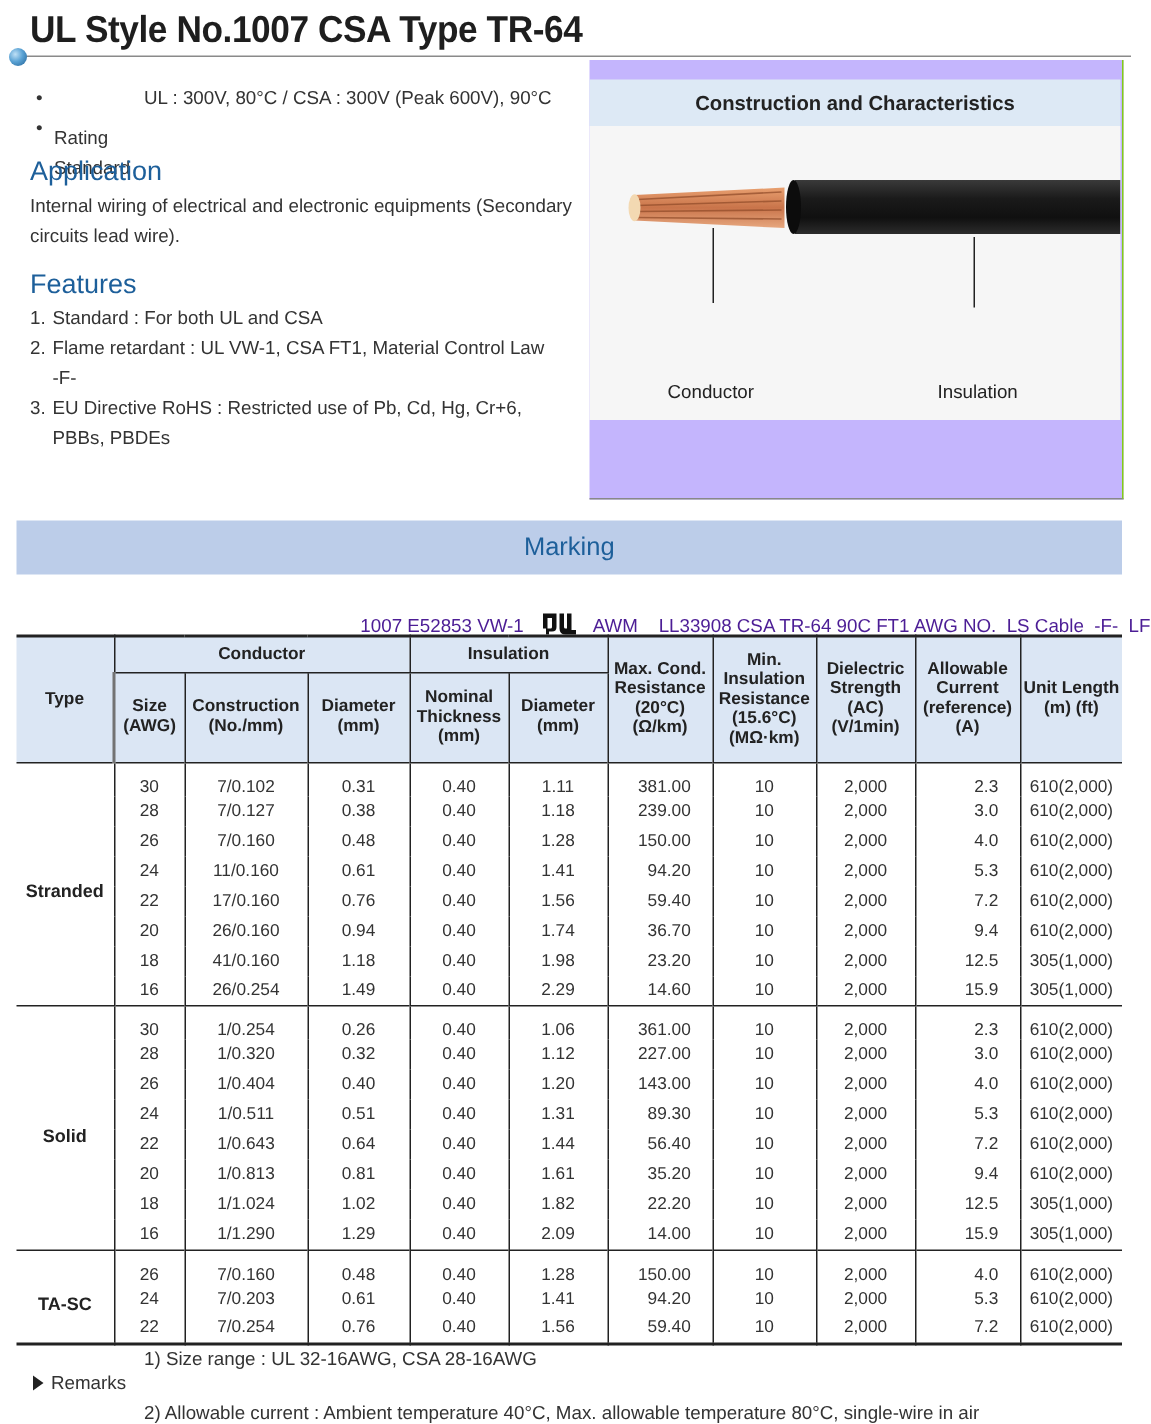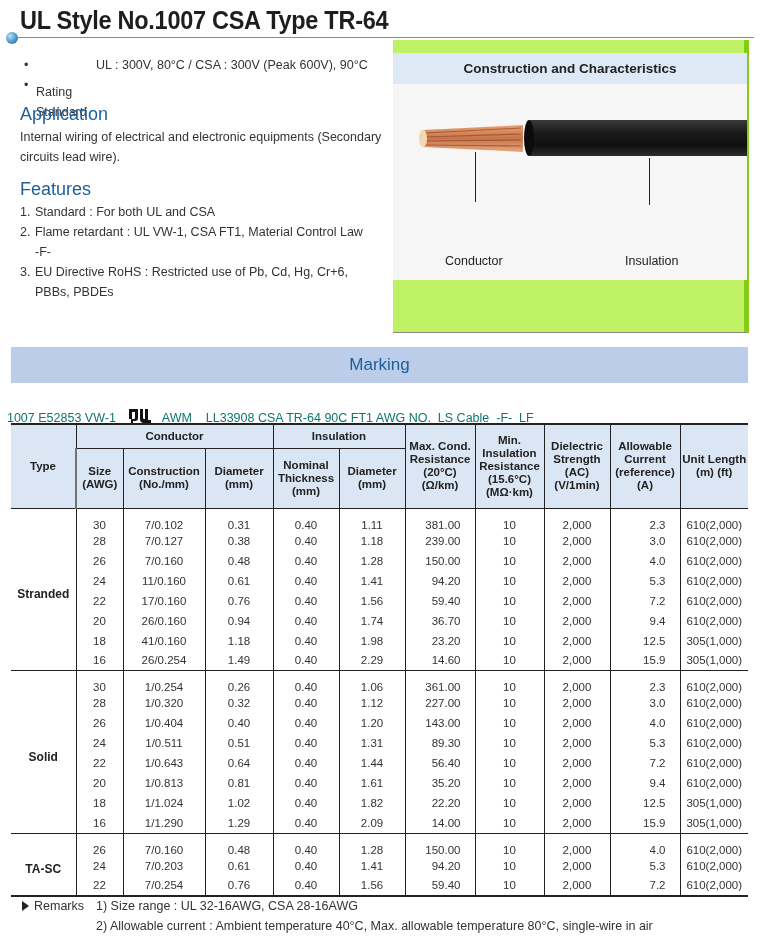--- a/index.html
+++ b/index.html
@@ -29,39 +29,39 @@
   }
   .para {
     position: absolute; left: 20px; font-size: 12.5px; color: #333; line-height: 20px;
   }
   .features { position: absolute; left: 20px; top: 202px; font-size: 12.5px; color: #333; line-height: 20px; }
   .feature-item { display: flex; }
   .feature-num { width: 15px; flex: none; }
 
   .cc-box {
     position: absolute; left: 393px; top: 40px; width: 356px; height: 293px;
-    border-right: 5px solid #84cc16; border-bottom: 1px solid #888; background: #bef264;
+    border-right: 1px solid #84cc16; border-bottom: 1px solid #888; background: #c4b5fd;
   }
   .cc-header {
     position: absolute; left: 0; top: 13px; width: 354px; height: 31px; background: #dde9f5;
     text-align: center; line-height: 31px; font-size: 13.5px; font-weight: bold; color: #222;
   }
   .cc-image {
     position: absolute; left: 0; top: 44px; width: 354px; height: 196px; background: #f6f6f6;
   }
   .cond-label, .ins-label { position: absolute; font-size: 12.5px; color: #222; }
   .leader { position: absolute; width: 1px; background: #222; }
 
   .marking-bar {
     position: absolute; left: 11px; top: 347px; width: 737px; height: 36px; background: #bccde9;
     text-align: center; line-height: 36px; font-size: 17px; color: #1d5f9a;
   }
   .marking-text {
-    position: absolute; left: 0; top: 394px; width: 767px; text-align: left;
-    font-size: 12.5px; color: #0f766e; white-space: pre;
+    position: absolute; left: 0; top: 394px; width: 767px; text-align: right;
+    font-size: 12.5px; color: #4c1d95; white-space: pre;
   }
   .marking-text span { vertical-align: middle; }
   .ul-logo { display: inline-block; vertical-align: middle; margin: 0 10px 0 12px; }
 
   table.spec-table {
     position: absolute; left: 11px; top: 423px; width: 737px; border-collapse: collapse;
     font-size: 11.5px; color: #333;
   }
   table.spec-table th {
     background: #dbe6f4; font-weight: bold; color: #222; font-size: 11.5px; line-height: 13px;
@@ -76,21 +76,21 @@
     height: 20px; text-align: center; border-left: 1px solid #222; padding: 0 2px; white-space: nowrap;
   }
   table.spec-table td.type-cell { border-left: none; font-weight: bold; color: #222; font-size: 12px; }
   table.spec-table td.num-r { text-align: right; padding-right: 14px; }
   table.spec-table tbody { border-bottom: 1px solid #222; }
   table.spec-table tbody:last-of-type { border-bottom: 2px solid #222; }
   table.spec-table tbody tr:first-child td { padding-top: 10px; }
 
   .remarks { position: absolute; left: 22px; top: 896px; font-size: 12.5px; color: #333; line-height: 20px; }
   .remark-row { display: flex; white-space: nowrap; }
-  .remark-label { width: 74px; flex: none; }
+  .remark-label { width: 74px; flex: none; margin-top: 16px; }
   .remark-arrow { display: inline-block; width: 0; height: 0; border-top: 5px solid transparent; border-bottom: 5px solid transparent; border-left: 7px solid #222; margin-right: 5px; vertical-align: -1px; }
 </style>
 </head>
 <body>
 
 <div class="title">UL Style No.1007  CSA Type TR-64</div>
 <div class="title-rule"></div>
 <div class="title-ball"></div>
 
 <div class="specs">

